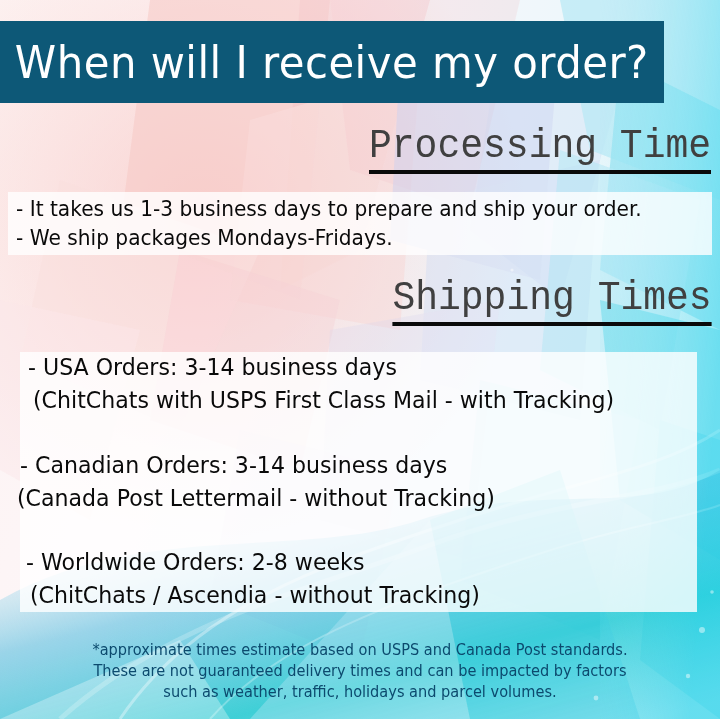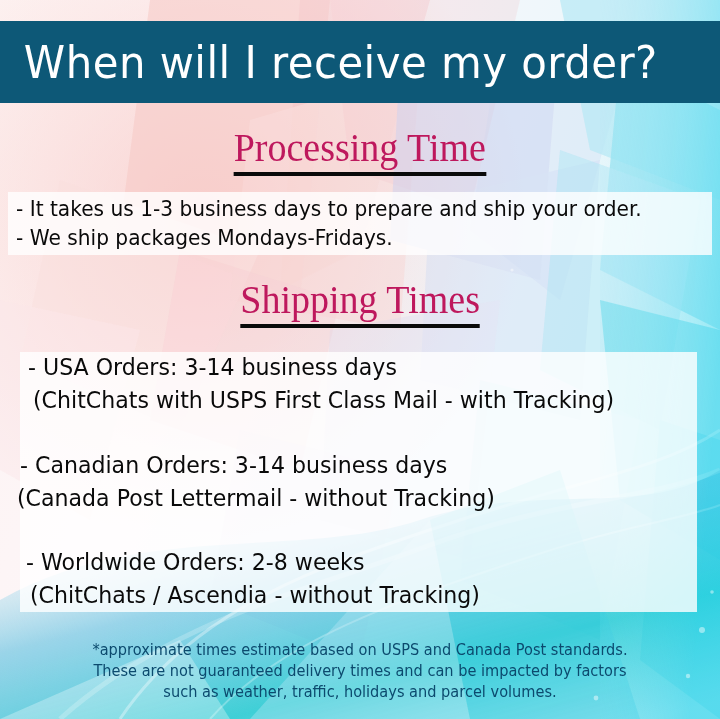--- a/index.html
+++ b/index.html
@@ -29,26 +29,27 @@
     display: block;
     width: 720px;
     height: 719px;
   }
 
   
   .header-band {
     position: absolute;
     left: 0;
     top: 21px;
-    width: 720px;
+    width: 664px;
     height: 82px;
     background: #0d5877;
     z-index: 3;
     display: flex;
     align-items: center;
+    justify-content: center;
   }
   .header-title {
     color: #ffffff;
     font-family: "DejaVu Sans", sans-serif;
     font-size: 45px;
     font-weight: 400;
     letter-spacing: 0.5px;
     white-space: nowrap;
     transform: scaleX(0.93);
   }
@@ -56,23 +57,23 @@
   
   #content {
     position: absolute;
     inset: 0;
     z-index: 4;
   }
 
   .section-heading {
     position: absolute;
     width: 720px;
-    text-align: center;
-    color: #be185d;
-    font-family: Liberation Serif, serif;
+    text-align: right;
+    color: #404040;
+    font-family: Liberation Mono, monospace;
     font-size: 40px;
     font-weight: 400;
     letter-spacing: 0px;
     white-space: nowrap;
   }
   .section-heading span {
     display: inline-block;
     border-bottom: 4px solid #0a0a0a;
     padding-bottom: 1px;
     transform: scaleX(0.95);

